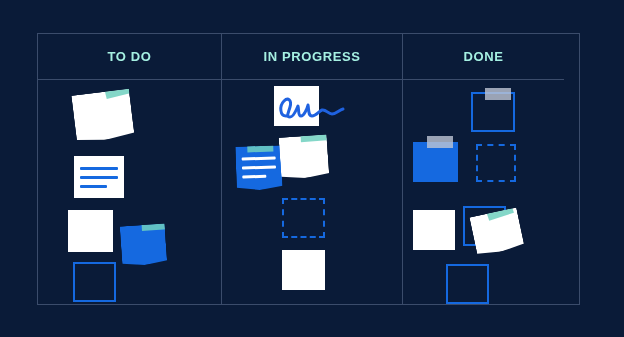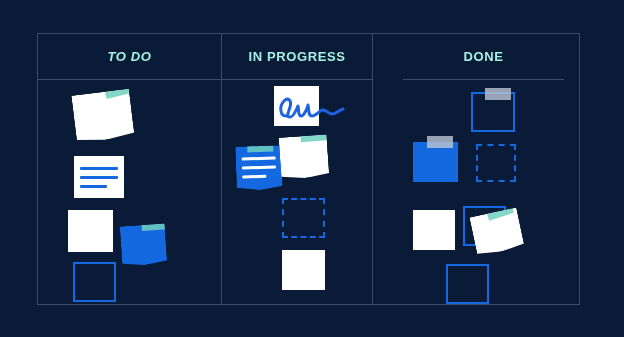--- a/index.html
+++ b/index.html
@@ -15,22 +15,22 @@
     left:37px; top:33px;
     width:543px; height:272px;
     border:1px solid #3b4c6b;
     box-sizing:border-box;
   }
   .col{
     position:absolute;
     top:0; bottom:0;
     box-sizing:border-box;
   }
-  .col-0{left:0;width:183px;font-style:italic;}
-  .col-1{left:183px;width:152px;border-left:1px solid #3b4c6b;border-right:1px solid #3b4c6b;}
+  .col-0{left:0;width:183px;}
+  .col-1{left:183px;width:182px;border-left:1px solid #3b4c6b;border-right:1px solid #3b4c6b;}
   .col-2{left:365px;right:15px;}
   .col-head{
     height:46px;
     border-bottom:1px solid #3b4c6b;
     display:flex;align-items:center;justify-content:center;
     box-sizing:border-box;
   }
   .col-title{
     color:#a5f0e2;
     font-size:13px;

